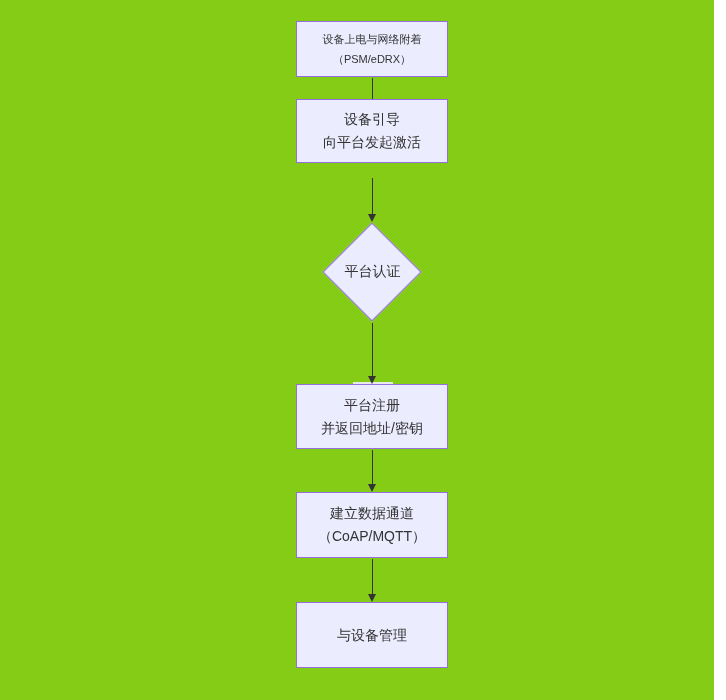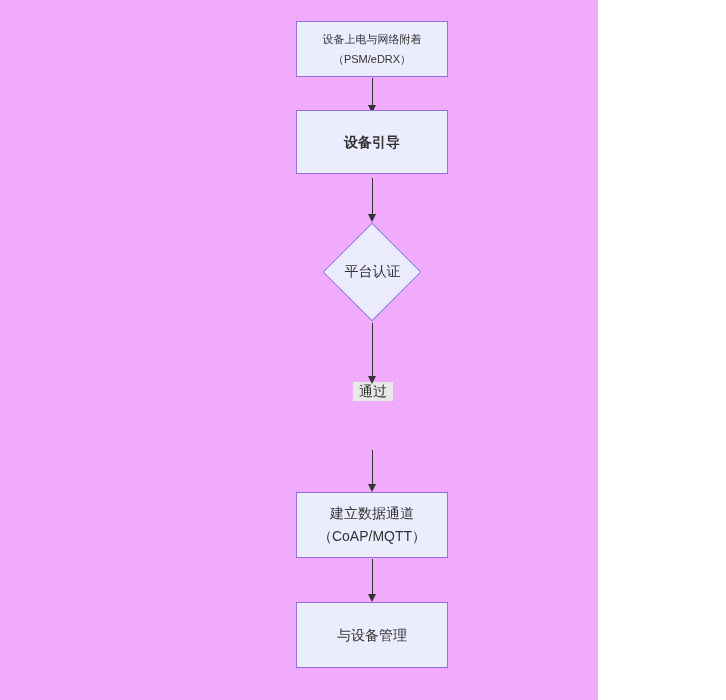--- a/index.html
+++ b/index.html
@@ -3,23 +3,23 @@
 <meta charset="utf-8">
 <style>
   html, body {
     margin: 0;
     padding: 0;
     background: #ffffff;
     font-family: "Liberation Sans", "DejaVu Sans", sans-serif;
   }
   .canvas {
     position: relative;
-    width: 598px;
+    width: 714px;
     height: 700px;
-    background: #f0abfc;
+    background: #84cc16;
     overflow: hidden;
   }
   .node-rect {
     position: absolute;
     left: 296px;
     width: 152px;
     background: #ECECFF;
     border: 1px solid #9370DB;
     color: #333333;
     display: flex;
@@ -94,34 +94,39 @@
 <div class="canvas">
 
   <div class="node-rect small-text" style="top:21px; height:56px;">
     <div>设备上电与网络附着</div>
     <div>（PSM/eDRX）</div>
   </div>
 
   <div class="edge-line" style="top:78px; height:28px;"></div>
   <div class="arrowhead" style="top:105px;"></div>
 
-  <div class="node-rect" style="top:110px; height:64px;font-weight:bold;">
+  <div class="node-rect" style="top:99px; height:64px;">
     <div>设备引导</div>
+    <div>向平台发起激活</div>
   </div>
 
   <div class="edge-line" style="top:178px; height:37px;"></div>
   <div class="arrowhead" style="top:214px;"></div>
 
   <div class="diamond-shape"></div>
   <div class="diamond-label">平台认证</div>
 
   <div class="edge-line" style="top:323px; height:54px;"></div>
   <div class="edge-label">通过</div>
   <div class="arrowhead" style="top:376px;"></div>
 
+  <div class="node-rect" style="top:384px; height:65px;">
+    <div>平台注册</div>
+    <div>并返回地址/密钥</div>
+  </div>
 
   <div class="edge-line" style="top:450px; height:35px;"></div>
   <div class="arrowhead" style="top:484px;"></div>
 
   <div class="node-rect" style="top:492px; height:66px;">
     <div>建立数据通道</div>
     <div>（CoAP/MQTT）</div>
   </div>
 
   <div class="edge-line" style="top:559px; height:36px;"></div>

